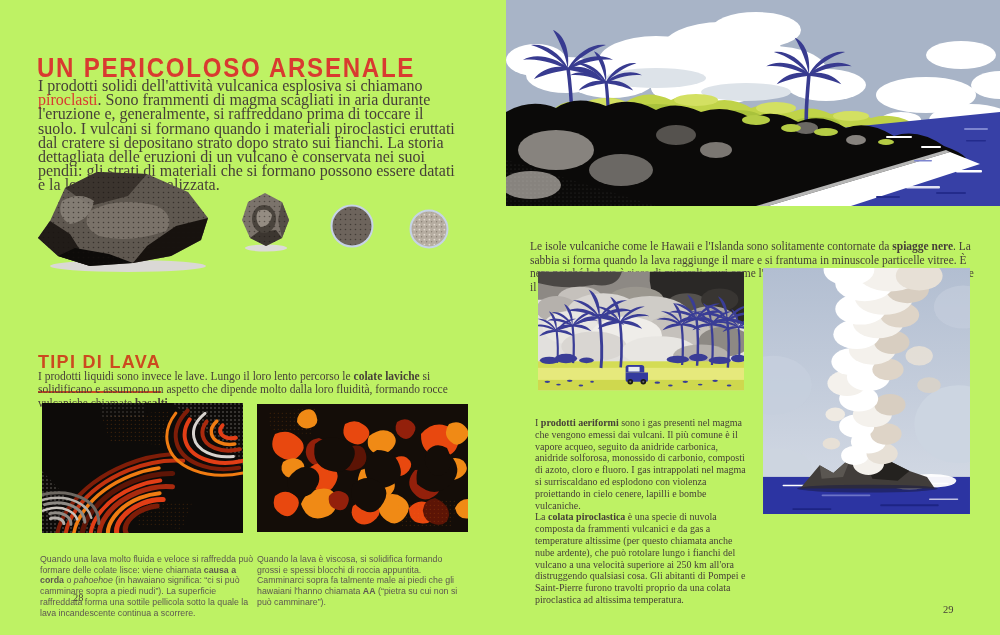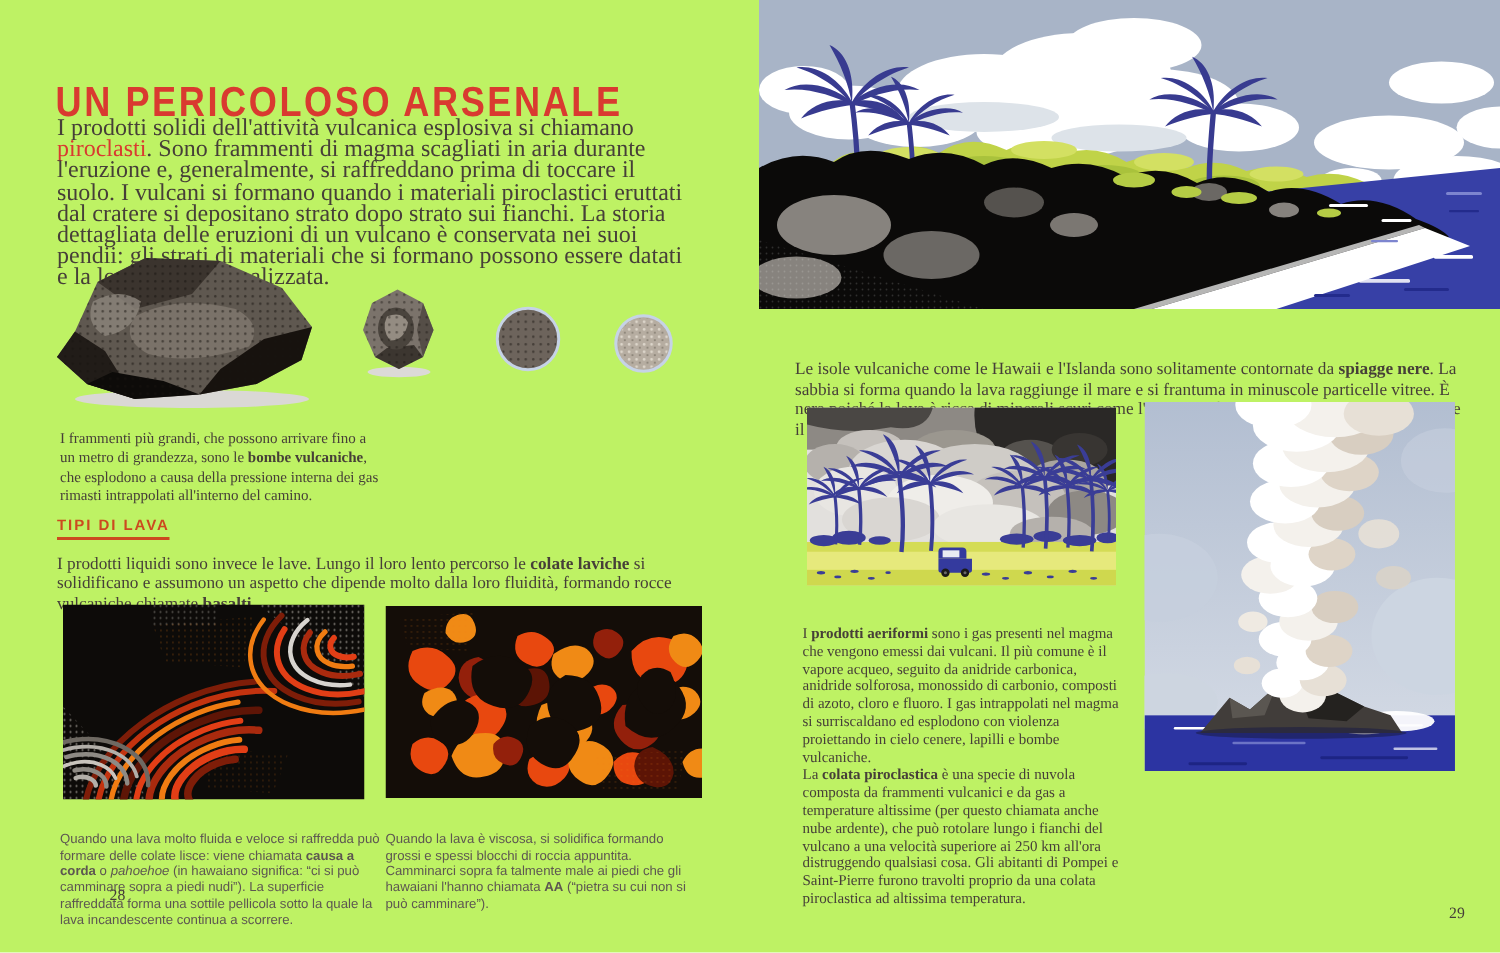--- a/index.html
+++ b/index.html
@@ -5,23 +5,23 @@
   html,body{margin:0;padding:0;background:#ffffff;}
   #spread{position:relative;width:1000px;height:635px;background:#bef264;overflow:hidden;
           font-family:"Liberation Serif", serif;color:var(--body-text,#463f38);}
   .abs{position:absolute;}
   .page-title{font-family:"Liberation Sans", sans-serif;font-weight:700;font-size:28px;
               letter-spacing:2px;color:var(--accent-red,#d93a30);transform:scaleX(.86);
               transform-origin:left top;white-space:nowrap;}
   .body-par{font-size:16px;line-height:14.2px;text-align:left;}
   .red{color:var(--accent-red,#d93a30);}
   .small-par{font-size:10px;line-height:12.8px;}
-  .section-head{font-family:"Liberation Sans", sans-serif;font-weight:700;font-size:10px;
+  .section-head{font-family:"Liberation Sans", sans-serif;font-weight:700;font-size:18px;
                 letter-spacing:1.3px;color:var(--accent-orange,#cc4a1f);
-                border-bottom:2px solid var(--accent-orange,#cc4a1f);padding-bottom:2px;display:inline-block;}
+                border-bottom:2px solid var(--accent-orange,#cc4a1f);padding-bottom:18px;display:inline-block;}
   .tipi-par{font-size:11.5px;line-height:13.6px;}
   .sans-cap{font-family:"Liberation Sans", sans-serif;font-size:8.8px;line-height:10.8px;
             color:var(--caption-text,#5d5751);}
   .island-par{font-size:11.5px;line-height:13.6px;}
   .aeriform-par{font-size:10px;line-height:11.8px;}
   .info-box{background:var(--info-box-blue,#4e55a5);color:#f0eff8;font-size:9.8px;line-height:11px;
             padding:8px 11px;box-sizing:border-box;}
   .pagenum{font-size:10.5px;color:var(--body-text,#463f38);}
   figure{margin:0;padding:0;}
   svg{display:block;}
@@ -81,21 +81,20 @@
           <pattern id="dustdots" width="5" height="5" patternUnits="userSpaceOnUse">
             <circle cx="1.4" cy="1.6" r=".9" fill="#e8e2d7"></circle>
             <circle cx="3.6" cy="3.8" r=".7" fill="#7b7468"></circle>
           </pattern>
         </defs>
         <circle cx="21" cy="21" r="18.5" fill="#b6ada1" stroke="#c6d3e6" stroke-width="2"></circle>
         <circle cx="21" cy="21" r="17" fill="url(#dustdots)" opacity=".8"></circle>
       </svg>
     </figure>
 
-    <p class="abs small-par" style="left:40px;top:277px;width:213px;">I frammenti più grandi, che possono arrivare fino a un metro di grandezza, sono le <b>bombe vulcaniche</b>, che esplodono a causa della pressione interna dei gas rimasti intrappolati all'interno del camino.</p>
 
 
     <h2 class="abs section-head" style="left:38px;top:337px;">TIPI DI LAVA</h2>
 
     <p class="abs tipi-par" style="left:38px;top:358px;width:432px;">I prodotti liquidi sono invece le lave. Lungo il loro lento percorso le <b>colate laviche</b> si solidificano e assumono un aspetto che dipende molto dalla loro fluidità, formando rocce vulcaniche chiamate <b>basalti</b>.</p>
 
     <figure class="abs" style="left:42px;top:403px;">
       <svg width="201" height="130" viewBox="0 0 201 130">
         <defs>
           <pattern id="speck" width="4" height="4" patternUnits="userSpaceOnUse">
@@ -465,16 +464,16 @@
           <ellipse cx="148" cy="22" rx="22" ry="14" fill="#d8cec1"></ellipse>
           <ellipse cx="104" cy="16" rx="30" ry="18" fill="#ffffff"></ellipse>
           <ellipse cx="130" cy="4" rx="34" ry="20" fill="#f4f1ec"></ellipse>
           <ellipse cx="160" cy="8" rx="24" ry="15" fill="#e7e0d6"></ellipse>
           <ellipse cx="88" cy="2" rx="26" ry="16" fill="#ffffff"></ellipse>
         </g>
       </svg>
     </figure>
 
 
-    <div class="abs pagenum" style="left:466px;top:604px;">29</div>
+    <div class="abs pagenum" style="left:443px;top:604px;">29</div>
   </div>
 
 </div>
 
 </body></html>

